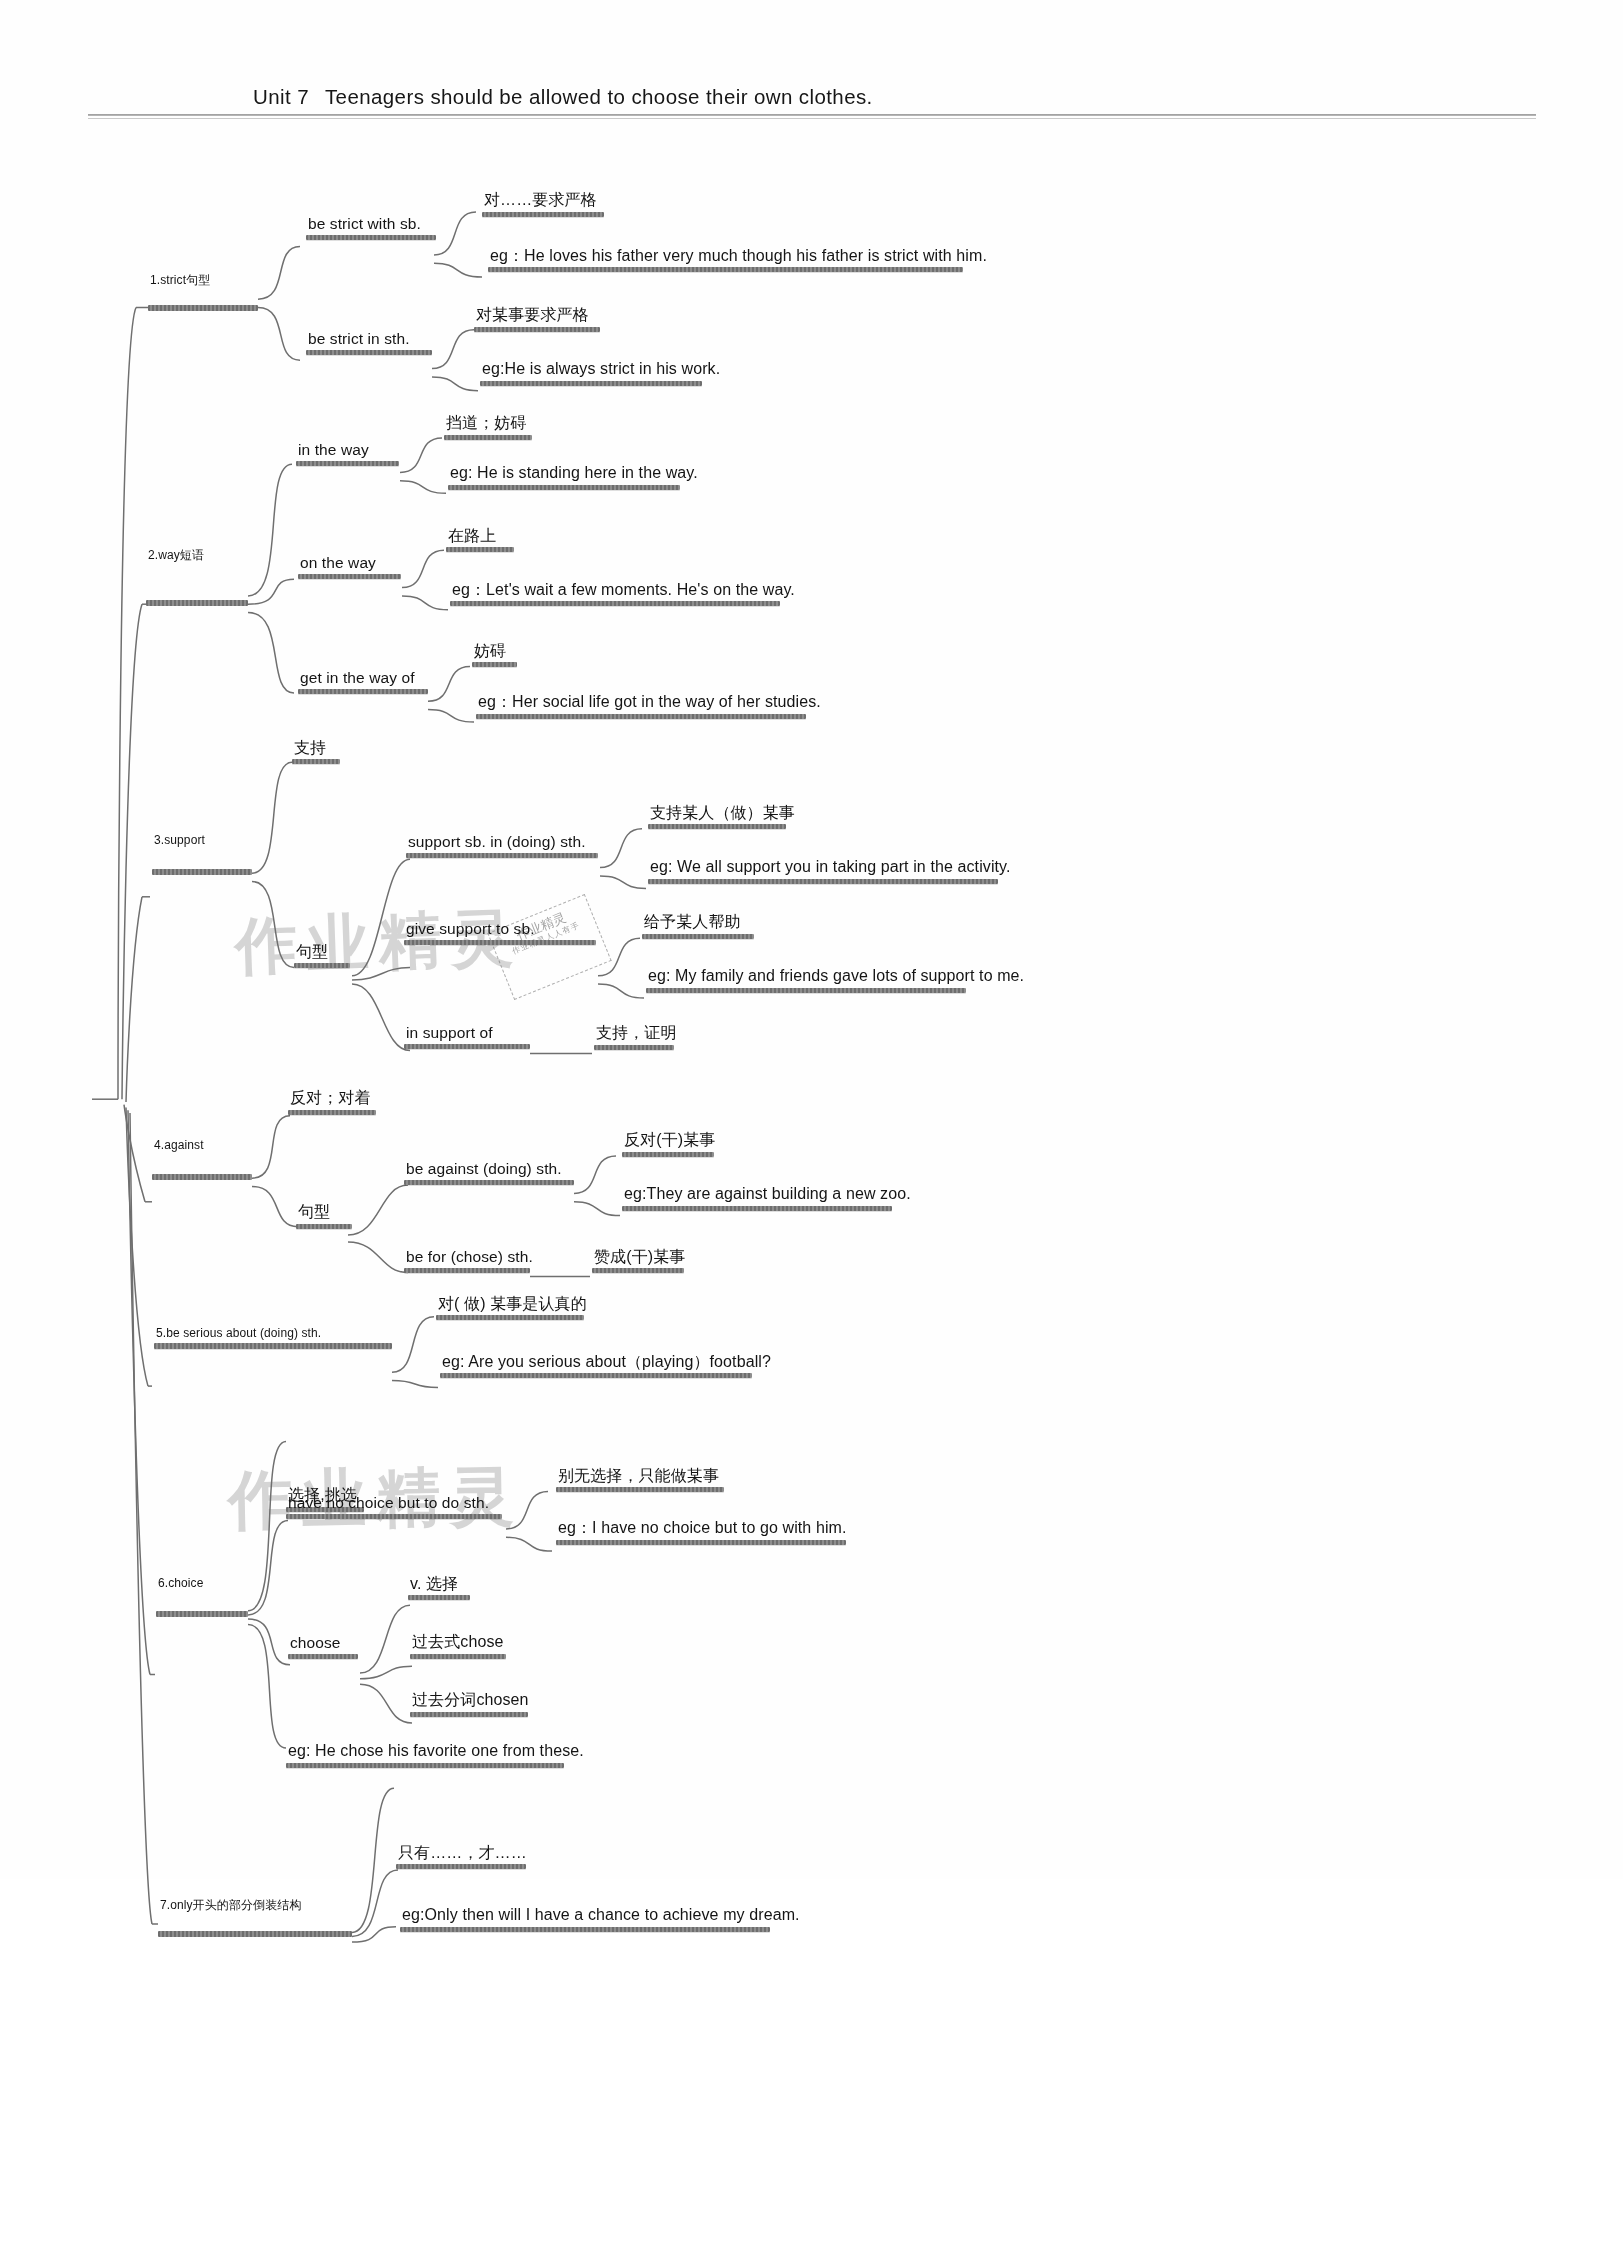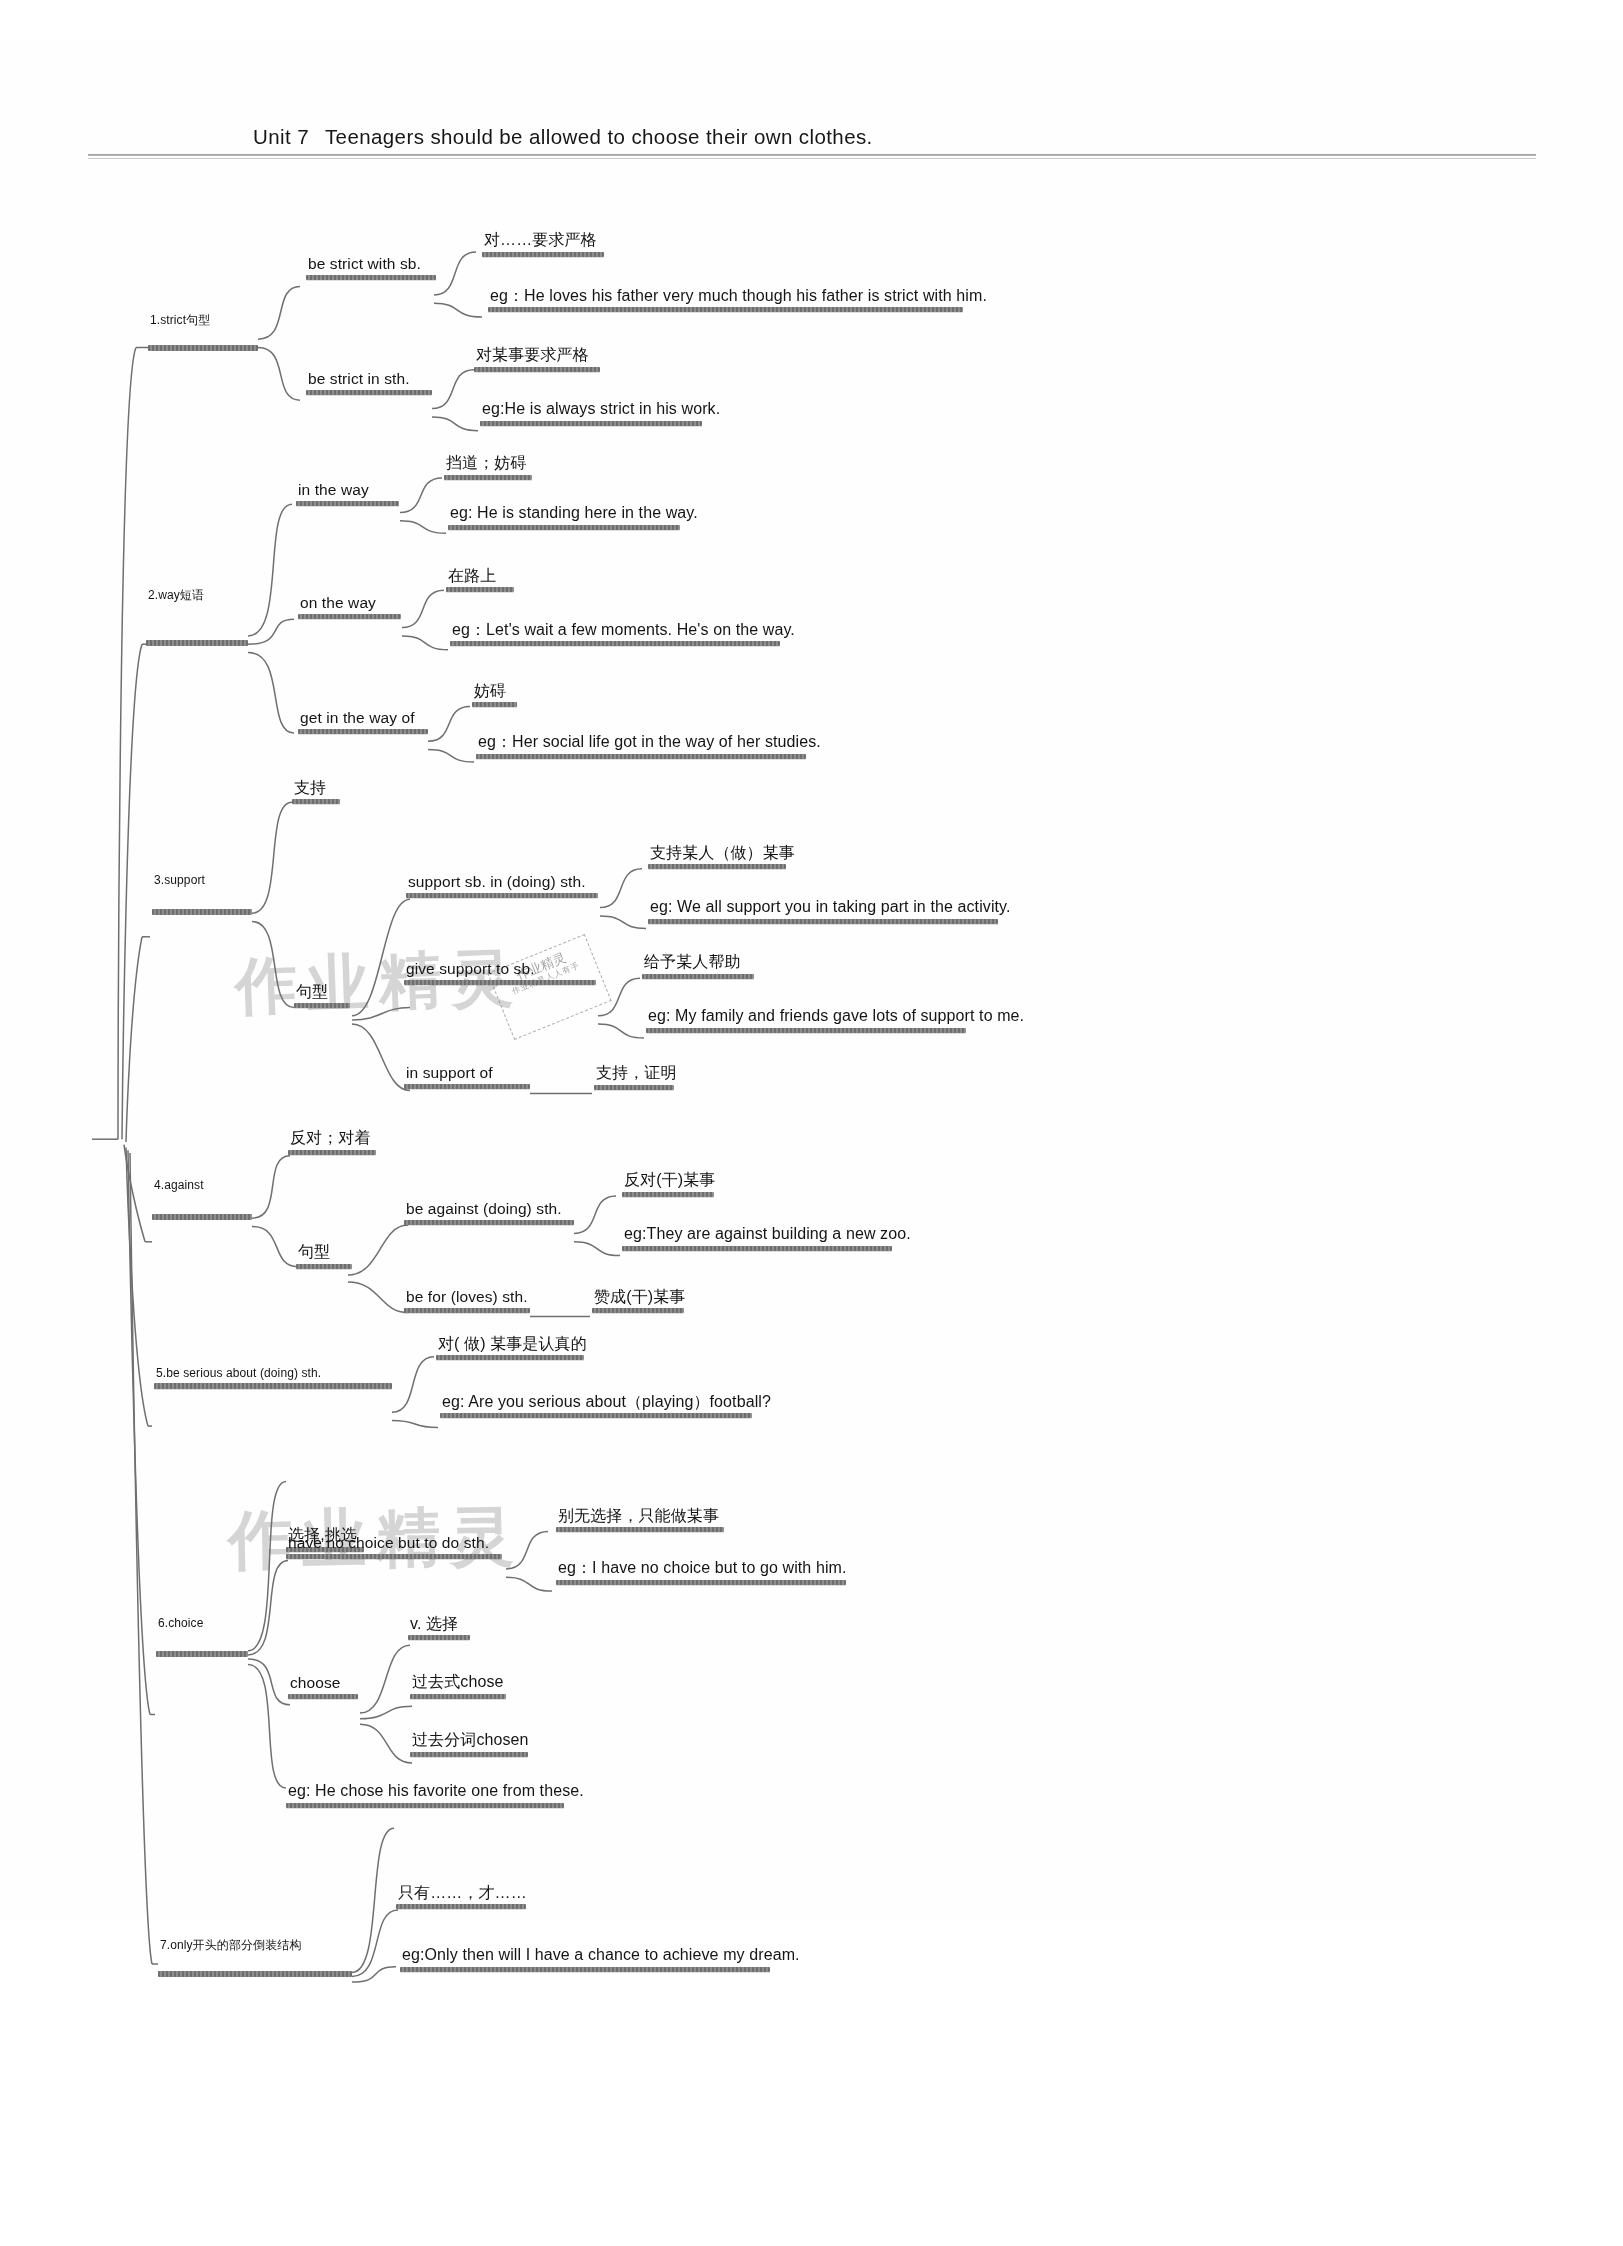--- a/index.html
+++ b/index.html
@@ -11,21 +11,20 @@
     font-family: "Liberation Sans", "DejaVu Sans", sans-serif;
     color: #1b1b1b;
     position: relative;
     overflow: hidden;
   }
   .page {
     position: absolute;
     left: 0; top: 0;
     width: 1623px; height: 1879px;
     background: #fefefe;
-    margin-top: 40px;
   }
   
   .running-head {
     position: absolute;
     left: 253px; top: 85px;
     font-size: 20.5px;
     letter-spacing: 0.4px;
     color: #161616;
     white-space: nowrap;
   }
@@ -376,21 +375,21 @@
   <div class="node cn" style="left: 622px; top: 1131.05px;">
     <span class="txt">反对(干)某事</span>
     <span class="bar" style="width:92px;"></span>
   </div>
   <div class="node eg" style="left: 622px; top: 1185.11px;">
     <span class="txt">eg:They are against building a new zoo.</span>
     <span class="bar" style="width:270px;"></span>
   </div>
 
   <div class="node" style="left: 404px; top: 1247.5px;">
-    <span class="txt">be for (loves) sth.</span>
+    <span class="txt">be for (chose) sth.</span>
     <span class="bar" style="width:126px;"></span>
   </div>
   <div class="node cn" style="left: 592px; top: 1247.5px;">
     <span class="txt">赞成(干)某事</span>
     <span class="bar" style="width:92px;"></span>
   </div>
 
   <div class="node lvl1" style="left: 154px; top: 1326.52px;">
     <span class="txt">5.be serious about (doing) sth.</span>
     <span class="bar" style="width:238px;"></span>

